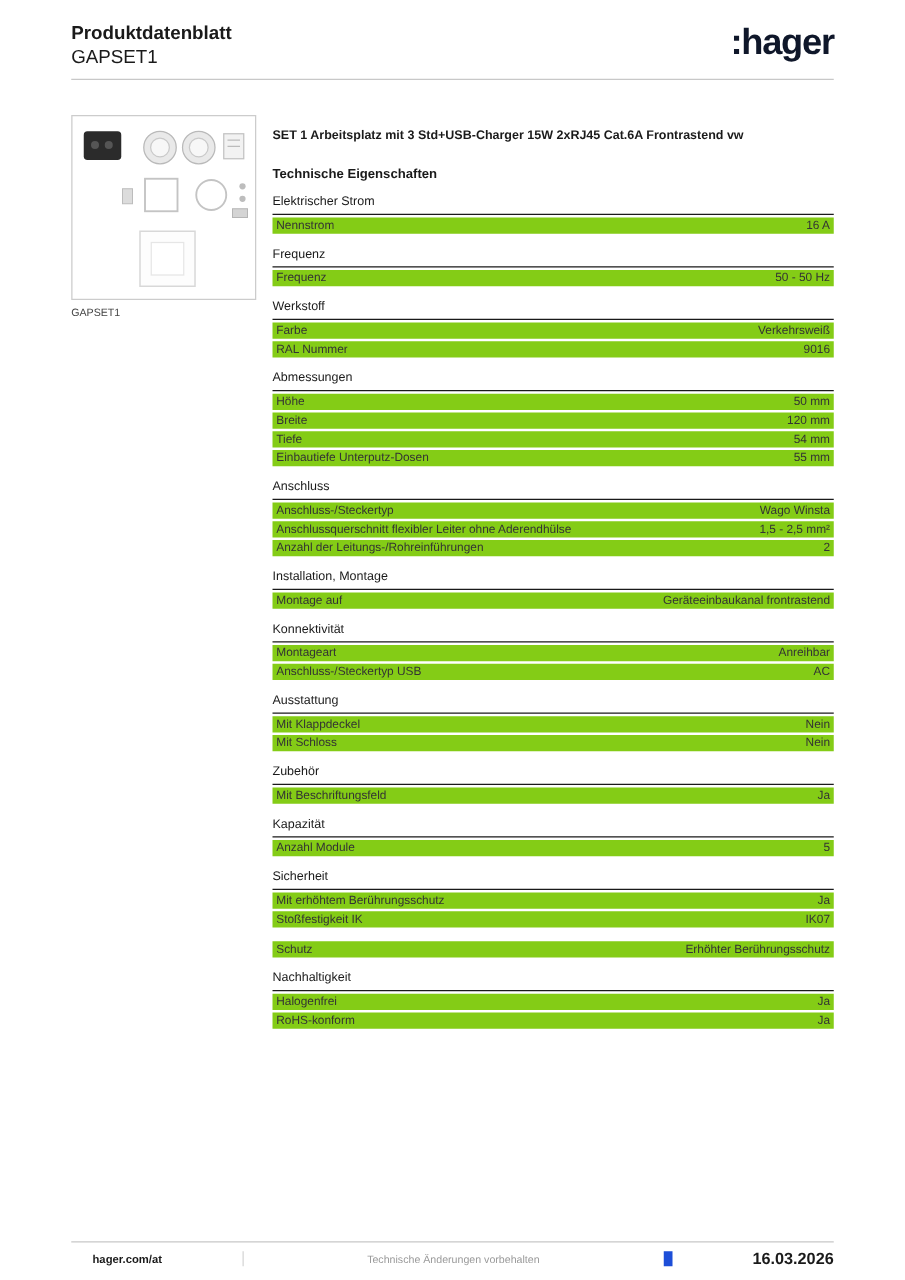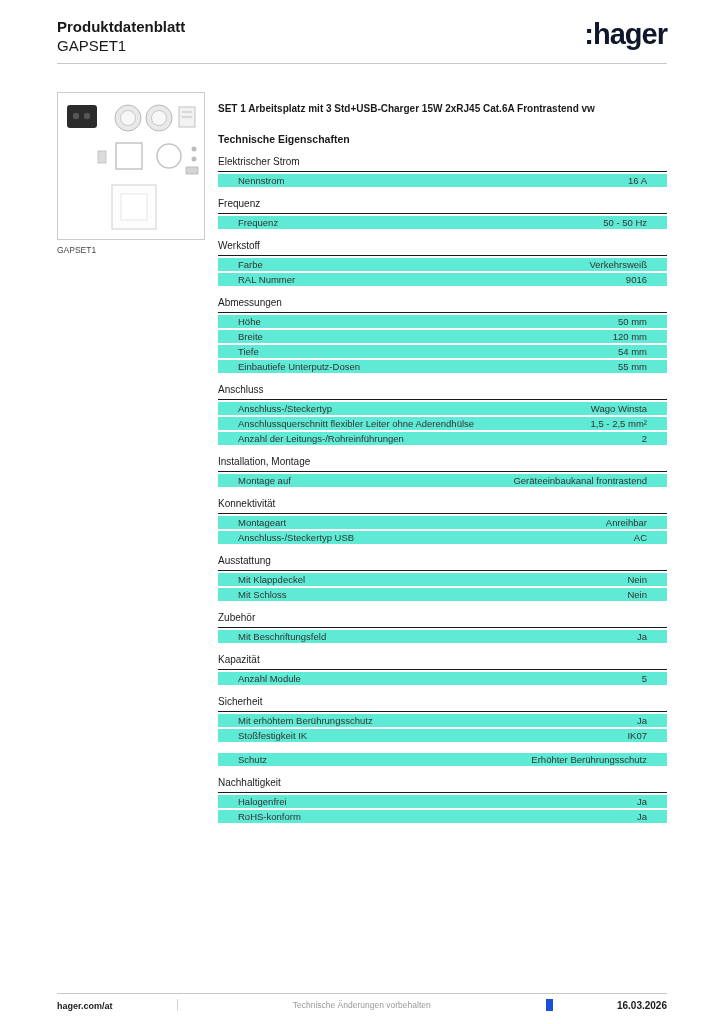--- a/index.html
+++ b/index.html
@@ -40,40 +40,40 @@
   .tech-heading  { font-size: 10.5px; font-weight: bold; margin-top: 18px; }
 
   .spec-section { margin-top: 11px; }
   .section-title {
     font-size: 10px; font-weight: normal;
     padding-bottom: 4px;
     border-bottom: 1px solid #1a1a1a;
   }
   .spec-row {
     display: flex; justify-content: space-between; align-items: center;
-    background: #5eead4;
+    background: #84cc16;
     height: 13px; margin-top: 2px;
-    padding: 0 20px;
+    padding: 0 3px;
     font-size: 9.5px; color: #333333;
   }
   .row-label { white-space: nowrap; overflow: hidden; }
   .row-value { white-space: nowrap; text-align: left; padding-left: 8px; }
 
   
   .footer-rule { position: absolute; left: 57px; right: 57px; top: 993px; border-top: 1px solid #c8c8c8; }
-  .footer { position: absolute; left: 57px; right: 57px; top: 999px; display: flex; align-items: flex-end; }
+  .footer { position: absolute; left: 74px; right: 57px; top: 999px; display: flex; align-items: center; }
   .footer-left  { font-size: 9px; font-weight: bold; }
   .footer-center {
     flex: 1; text-align: center;
     font-size: 8.5px; color: #9a9a9a;
     margin: 0 64px;
     border-left: 1px solid #d5d5d5; border-right: 7px solid #1d4ed8;
     padding: 1px 10px;
   }
-  .footer-right { font-size: 10px; font-weight: bold; }
+  .footer-right { font-size: 13px; font-weight: bold; }
 </style>
 </head>
 <body>
 
 <div class="header">
   <div class="header-title">Produktdatenblatt</div>
   <div class="header-sub">GAPSET1</div>
   <div class="logo" style="color: #0f172a;">:hager</div>
 </div>
 <div class="header-rule"></div>

